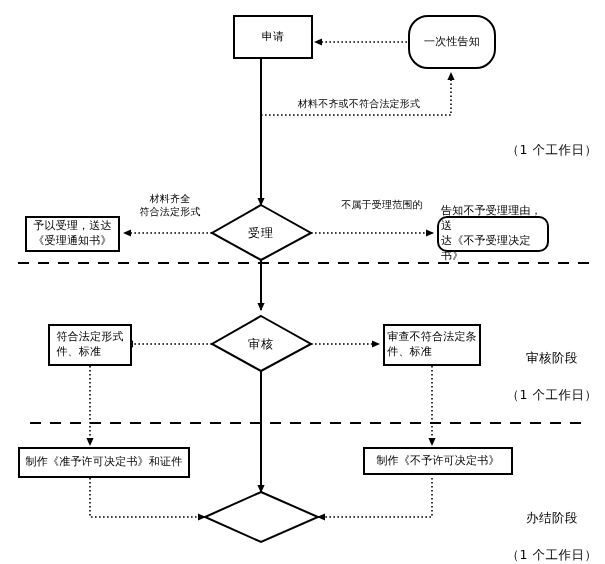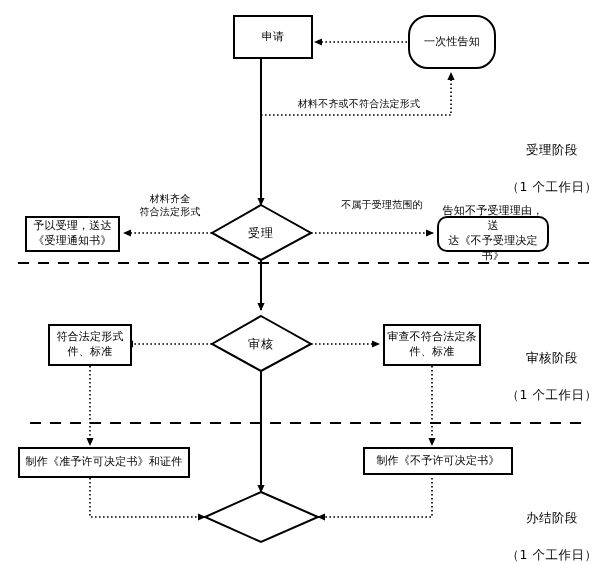--- a/index.html
+++ b/index.html
@@ -25,21 +25,21 @@
     height: 564px;
   }
   .node-box {
     position: absolute;
     border: 2px solid #000000;
     background: #ffffff;
     box-sizing: border-box;
     display: flex;
     align-items: center;
     justify-content: center;
-    text-align: center;
+    text-align: left;
     font-size: 11px;
     line-height: 1.35;
     color: #000000;
     letter-spacing: 0.2px;
     padding: 1px 2px;
   }
   .node-diamond-label {
     position: absolute;
     font-size: 12px;
     color: #000000;
@@ -162,21 +162,20 @@
 
 
   <div class="edge-label" style="left:283px; top:97px; width:152px;">材料不齐或不符合法定形式</div>
 
   <div class="edge-label" style="left:129px; top:192px; width:82px;">材料齐全
 符合法定形式</div>
 
   <div class="edge-label" style="left:330px; top:198px; width:104px;">不属于受理范围的</div>
 
   <div class="phase-label" style="left:500px; top:122px; width:104px;">
-    <div>受理阶段</div>
     <div>（1 个工作日）</div>
   </div>
 
   <div class="phase-label" style="left:500px; top:330px; width:104px;">
     <div>审核阶段</div>
     <div>（1 个工作日）</div>
   </div>
 
   <div class="phase-label" style="left:500px; top:490px; width:104px;">
     <div>办结阶段</div>

